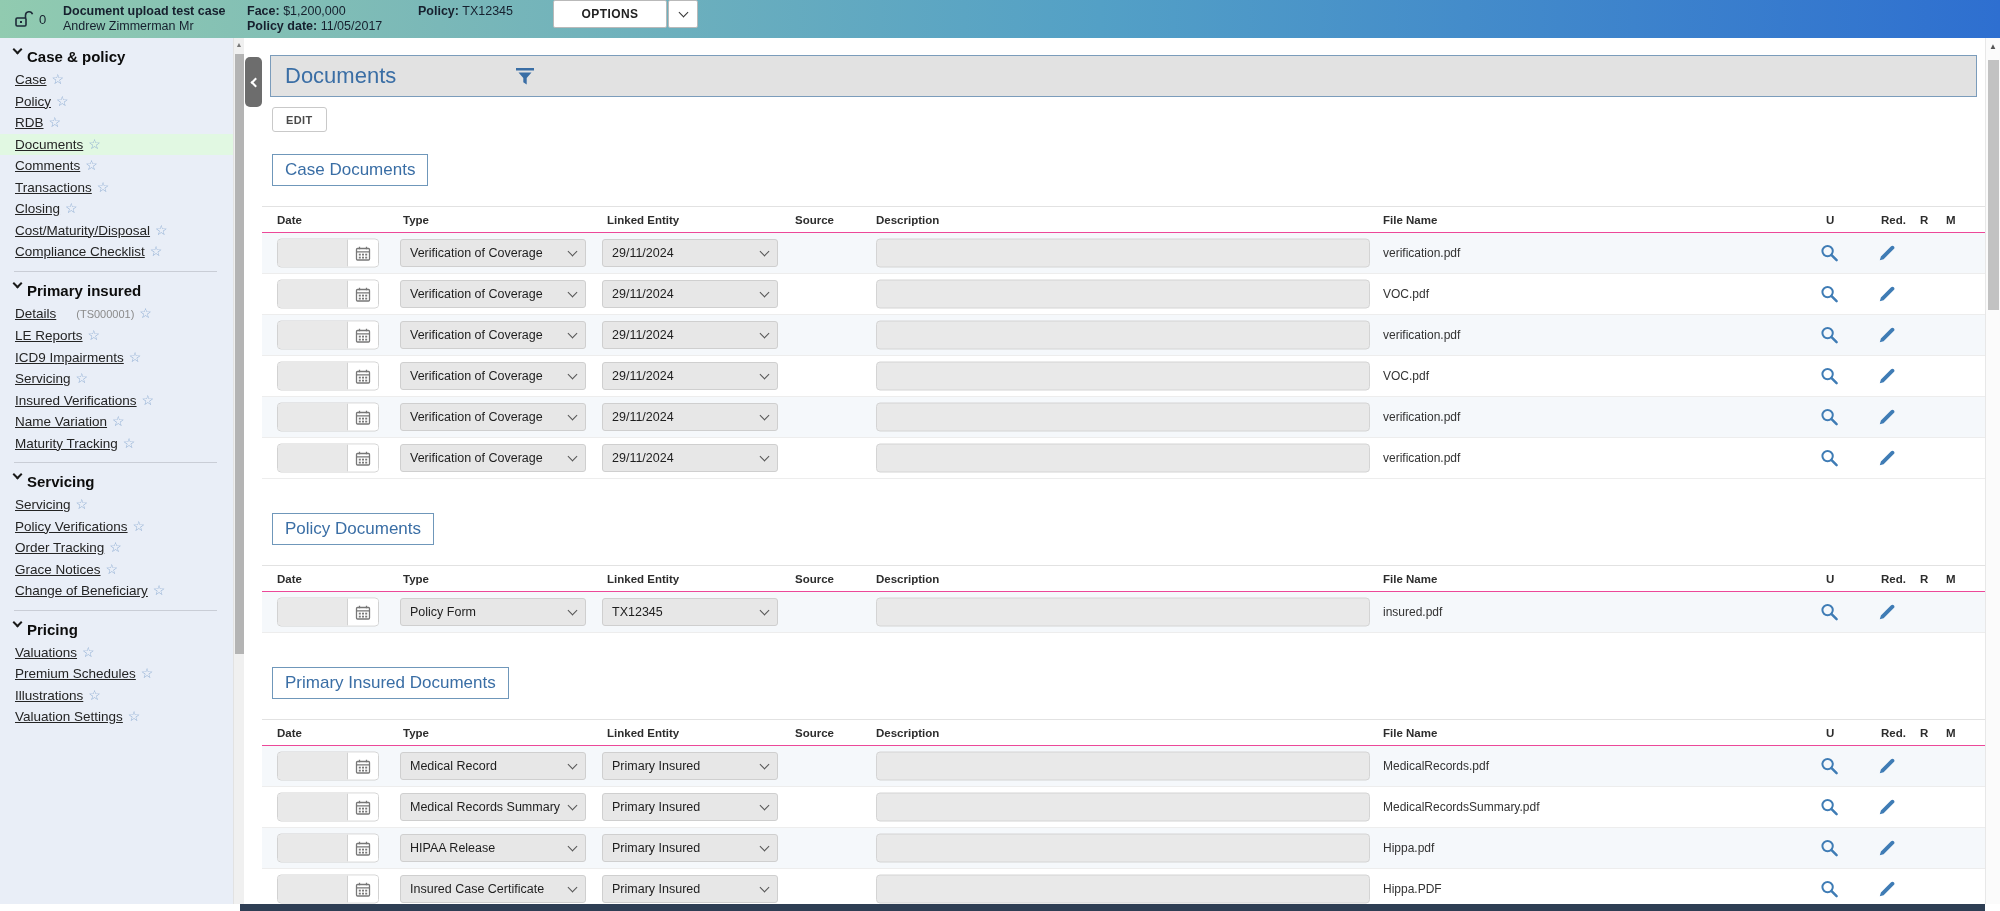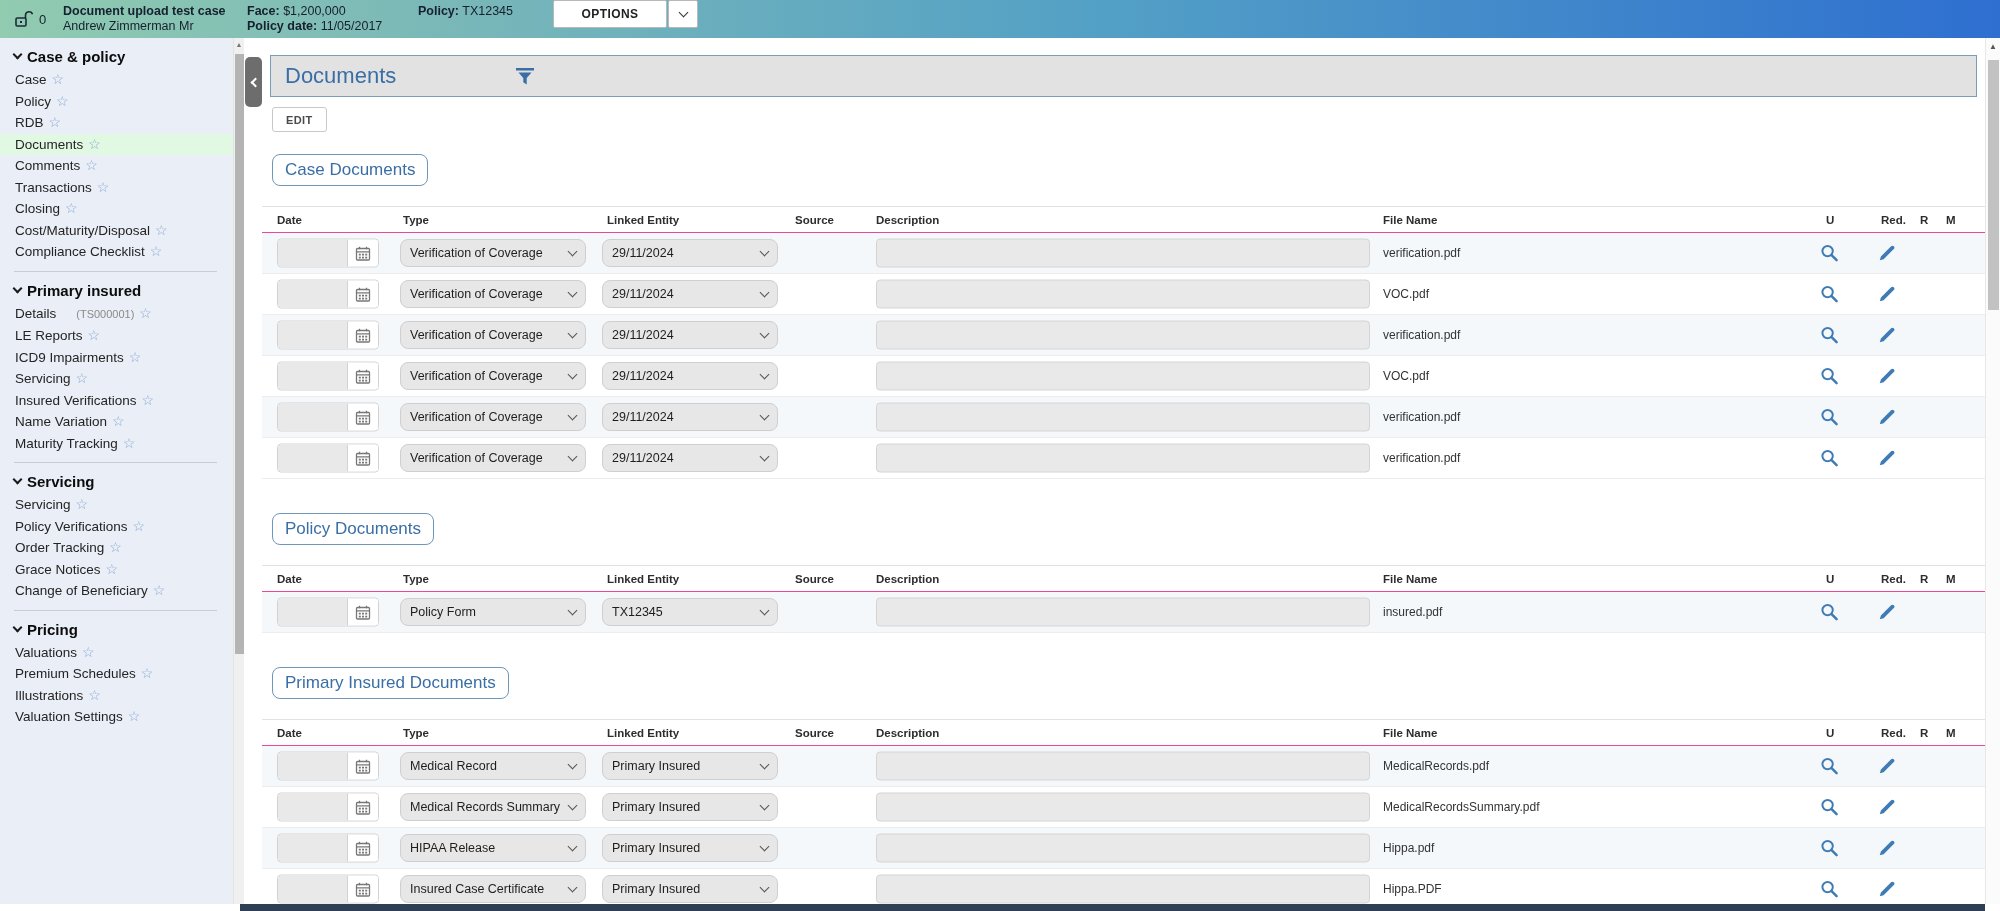--- a/index.html
+++ b/index.html
@@ -28,25 +28,25 @@
   .chev{display:inline-block;width:7px;height:7px;border-right:1.6px solid #555;
         border-bottom:1.6px solid #555;transform:rotate(45deg);margin-top:-4px}
   .chev.dark{border-color:#333;margin-top:-3px}
   .chevdn{display:inline-block;width:7px;height:7px;border-left:2px solid #1a1a1a;
           border-bottom:2px solid #1a1a1a;transform:rotate(-45deg);margin:-2px 6px 2px 0}
   .chevl{display:inline-block;width:7px;height:7px;border-left:2px solid #fff;
          border-bottom:2px solid #fff;transform:rotate(45deg);margin-left:3px}
 
   
   .sidebar{position:absolute;left:0;top:38px;width:233px;height:866px;background:#e9eef7;overflow:hidden}
-  .sb-h{display:flex;align-items:center;font-weight:bold;font-size:15px;color:#0c0c0c;
+  .sb-h{display:flex;align-items:flex-start;font-weight:bold;font-size:15px;color:#0c0c0c;
         margin:10px 0 4px 14px;white-space:nowrap}
   .sb-item{line-height:21.5px;padding-left:15px;white-space:nowrap;font-size:13.5px}
   .sb-item.active{background:#e1f8e2}
-  .sb-item a{color:#242424;cursor:pointer}
+  .sb-item a{color:#242424;text-decoration:underline;cursor:pointer}
   .sb-suffix{color:#8b8b8b;font-size:11px;text-decoration:none;margin-left:20px}
   .star{color:#8aaad1;font-size:14px;margin-left:5px;text-decoration:none}
   .sb-div{border-top:1px solid #c9cdd6;margin:8px 16px 2px 14px}
 
   .sb-scroll{position:absolute;left:233px;top:38px;width:11px;height:866px;background:#f0f0f0;
              border-left:1px solid #e2e2e2}
   .sb-scroll .arr{position:absolute;top:3px;left:0;width:100%;text-align:center;font-size:7px;color:#777}
   .sb-thumb{position:absolute;left:1px;top:16px;width:9px;height:600px;background:#b4b4b4}
 
   .handle{position:absolute;left:245px;top:57px;width:17px;height:50px;background:#6d6d6d;
@@ -55,21 +55,21 @@
   
   .main{position:absolute;left:262px;top:38px;width:1723px;height:866px;background:#fff;overflow:hidden}
   .titlebar{margin:17px 8px 0 8px;height:42px;background:#e2e2e2;border:1px solid #7b9cbb;
             display:flex;align-items:center}
   .titlebar .ttl{color:#3a6ea5;font-size:22px;margin-left:14px}
   .titlebar svg{margin-left:118px;cursor:pointer}
   .editbtn{display:block;margin:10px 0 0 10px;height:25px;padding:0 13px;background:#fff;
            border:1px solid #c9c9c9;border-radius:3px;font-family:"Liberation Sans",sans-serif;
            font-size:11px;font-weight:bold;color:#4a4a4a;letter-spacing:.4px;cursor:pointer}
 
-  .secbox{display:inline-block;border:1px solid #6f97ba;border-radius:8px;color:#3a6ea5;
+  .secbox{display:inline-block;border:1px solid #6f97ba;border-radius:0;color:#3a6ea5;
           font-size:17px;padding:5px 12px;background:#fff;margin:34px 0 0 10px}
   .docsec:first-child .secbox{margin-top:22px}
 
   .thead{position:relative;height:27px;margin-top:20px;border-top:1px solid #e2e2e2;
          border-bottom:1px solid #ec4899;background:#fff}
   .th{position:absolute;bottom:6px;font-weight:bold;font-size:11.5px;color:#2d2d2d;white-space:nowrap}
   .c0{left:15px}.c1{left:141px}.c2{left:345px}.c3{left:533px}.c4{left:614px}
   .c5{left:1121px}.c6{left:1564px}.c7{left:1619px}.c8{left:1658px}.c9{left:1684px}
 
   .trow{position:relative;height:41px;border-bottom:1px solid #ededed}
@@ -77,21 +77,21 @@
   .trow.even{background:#fff}
 
   .dategrp{position:absolute;left:15px;top:50%;transform:translateY(-50%);display:flex;height:29px;
            border:1px solid #d2d2d2;border-radius:4px;overflow:hidden;background:#fff}
   .datein{width:70px;border:none;outline:none;background:#e9e9e9;border-right:1px solid #d2d2d2;
           font-family:"Liberation Sans",sans-serif;font-size:12px;padding:0 6px}
   .calbtn{width:30px;background:#fff;border:none;display:flex;align-items:center;
           justify-content:center;cursor:pointer;padding:0}
 
   .sel{position:absolute;top:50%;transform:translateY(-50%);height:28px;background:#e7e7e7;
-       border:1px solid #cfcfcf;border-radius:8px;display:flex;align-items:center;
+       border:1px solid #cfcfcf;border-radius:3px;display:flex;align-items:center;
        padding:0 9px;font-size:12.5px;color:#1e1e1e;cursor:pointer}
   .typesel{left:138px;width:186px}
   .linksel{left:340px;width:176px}
   .sel .selval{flex:1;white-space:nowrap;overflow:hidden}
 
   .descin{position:absolute;left:614px;top:50%;transform:translateY(-50%);width:494px;height:29px;
           background:#e9e9e9;border:1px solid #d4d4d4;border-radius:4px;outline:none;
           font-family:"Liberation Sans",sans-serif;font-size:12px;padding:0 8px}
   .fname{position:absolute;left:1121px;top:50%;transform:translateY(-50%);font-size:12px;color:#333;white-space:nowrap}
   .icn{position:absolute;top:50%;transform:translateY(-50%);cursor:pointer;line-height:0}

